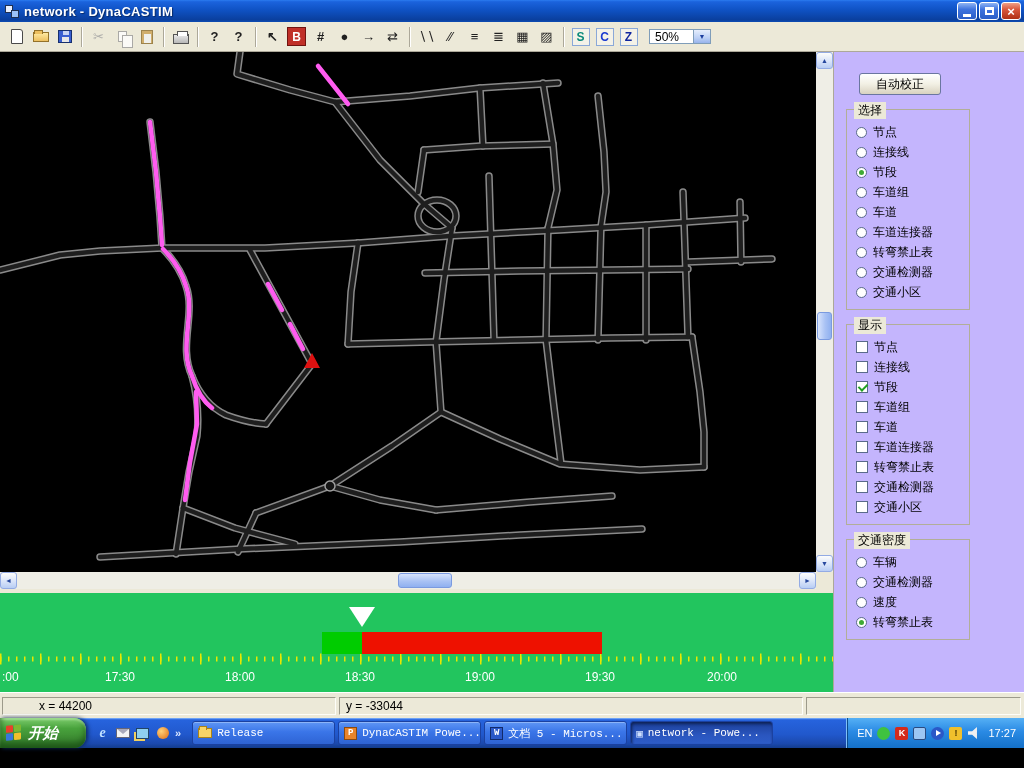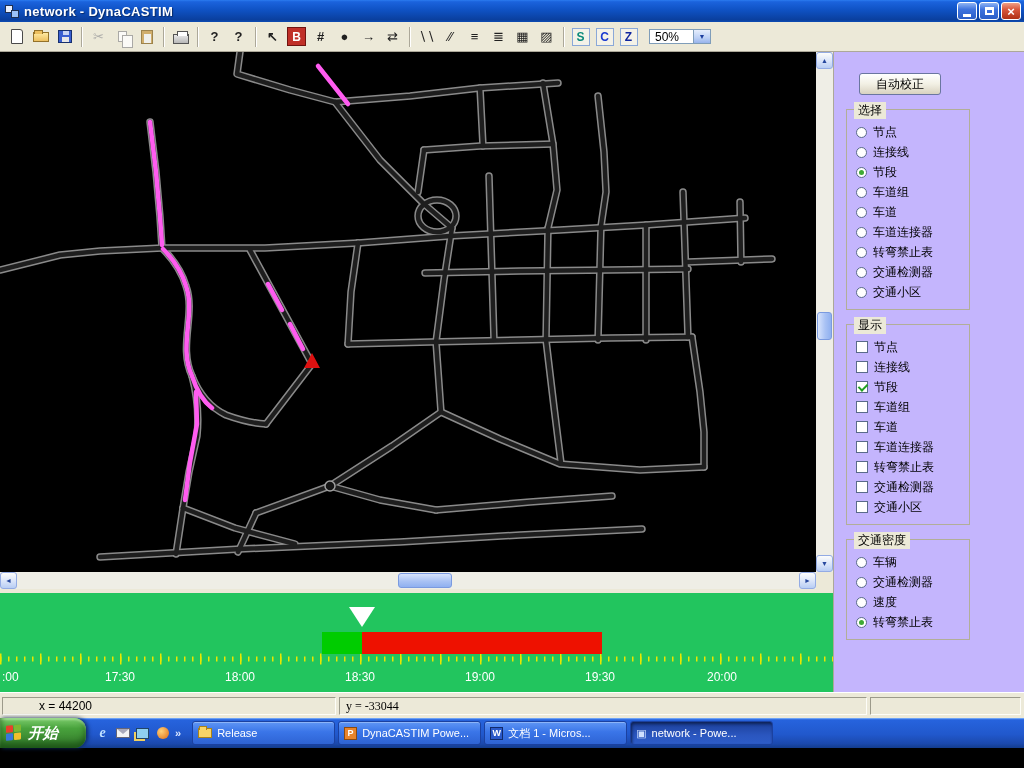--- a/index.html
+++ b/index.html
@@ -103,21 +103,21 @@
            border-right:2px solid #21a121; border-bottom:2px solid #21a121; transform:rotate(45deg); }
 
   
   .tl-label { fill:#ffffff; font-size:12px; font-family:"Liberation Sans",sans-serif; }
 
   
   .statusbar { height:26px; background:#ece9d8; border-top:1px solid #fff; display:flex; gap:3px;
                padding:4px 3px 3px 2px; font-size:12px; }
   .sfield { border:1px solid; border-color:#9c9a8a #fdfdf8 #fdfdf8 #9c9a8a; display:flex; align-items:center;
             padding-left:6px; height:18px; }
-  .sfield.f1 { width:334px;padding-left:36px; } .sfield.f2 { width:528px;font-family:Liberation Serif, serif; } .sfield.f3 { flex:1; }
+  .sfield.f1 { width:334px;padding-left:36px; } .sfield.f2 { width:464px; } .sfield.f3 { flex:1; }
 
   
   .taskbar { height:30px; background:linear-gradient(180deg,#4a86ef 0%,#2663dd 8%,#2158cc 55%,#1b49ae 85%,#133c8c 100%);
              display:flex; align-items:center; box-shadow:inset 0 1px 0 #6ba1f5; }
   .start-btn { width:86px; height:30px; border-radius:0 12px 12px 0; display:flex; align-items:center; gap:5px;
                padding-left:6px; color:#fff; font-weight:bold; font-style:italic; font-size:15px;
                background:linear-gradient(180deg,#7ece6e 0%,#48a23c 35%,#3c8a32 70%,#2a6a24 100%);
                box-shadow:inset 0 -4px 7px #1d5517, inset 0 2px 2px #aae89c, 2px 0 4px #0d2a60; }
   .flag { width:17px; height:16px; display:grid; grid-template-columns:7px 7px; grid-template-rows:7px 7px;
           gap:1px; transform:skewY(-6deg); }
@@ -130,21 +130,21 @@
   .ql-mail { width:14px; height:10px; background:#f4f4f4; border:1px solid #667; position:relative; }
   .ql-mail::after { content:''; position:absolute; left:0; top:0; border-left:6px solid transparent;
                     border-right:6px solid transparent; border-top:5px solid #aab; }
   .ql-desk { width:13px; height:11px; background:#8fd0f0; border:1px solid #246; box-shadow:-3px 3px 0 -1px #f0d060; }
   .ql-media { width:12px; height:12px; border-radius:50%; background:radial-gradient(circle at 35% 35%,#ffd27a,#e06a10); }
   .ql-chevron { color:#dce8ff; font-size:11px; font-weight:bold; }
   .taskbtns { display:flex; gap:3px; margin-left:4px; }
   .taskbtn { width:143px; height:24px; border:1px solid #1b41a0; border-radius:3px; color:#fff; font-size:11px;
              display:flex; align-items:center; gap:5px; padding:0 5px;
              background:linear-gradient(#5f96f5,#3a75e8 45%,#2e63d4); box-shadow:inset 0 1px 0 #8cb4f8;
-             white-space:nowrap; overflow:hidden; }
+             white-space:nowrap; overflow:hidden;font-family:Liberation Mono, monospace; }
   .taskbtn.active { background:linear-gradient(#1c3f98,#2a56bf 60%,#2d5cc8);
                     box-shadow:inset 1px 2px 3px #0e2256; }
   .tb-folder { width:14px; height:10px; background:#f7d468; border:1px solid #a8821b; position:relative; flex:none; }
   .tb-folder::before { content:''; position:absolute; left:0; top:-3px; width:6px; height:3px; background:#f7d468;
                        border:1px solid #a8821b; border-bottom:none; }
   .tb-ppt { width:13px; height:13px; background:#e8842c; border:1px solid #8a4a10; color:#fff; font-size:9px;
             font-weight:bold; display:flex; align-items:center; justify-content:center; flex:none; }
   .tb-word { width:13px; height:13px; background:#2a58c8; border:1px solid #122a6a; color:#fff; font-size:9px;
              font-weight:bold; display:flex; align-items:center; justify-content:center; flex:none; }
   .tb-net { color:#cfe0ff; font-size:11px; flex:none; }
@@ -516,22 +516,34 @@
       <div class="taskbtn">
         <span class="tb-folder"></span>
         <span>Release</span>
       </div>
       <div class="taskbtn">
         <span class="tb-ppt">P</span>
         <span>DynaCASTIM Powe...</span>
       </div>
       <div class="taskbtn">
         <span class="tb-word">W</span>
-        <span>文档 1 - Micros...</span>
+        <span>文档 5 - Micros...</span>
       </div>
       <div class="taskbtn active">
         <span class="tb-net">▣</span>
         <span>network - Powe...</span>
       </div>
     </div>
+    <div class="tray">
+      <span class="tray-lang">EN</span>
+      <span class="tray-icon ti-msn"></span>
+      <span class="tray-icon ti-av">K</span>
+      <span class="tray-icon ti-net"></span>
+      <span class="tray-icon ti-media"></span>
+      <span class="tray-icon ti-warn">!</span>
+      <span class="tray-icon">
+          <span class="ti-vol"></span>
+        </span>
+      <span class="tray-time">17:27</span>
+    </div>
   </div>
 
 </div>
 
 </body></html>

